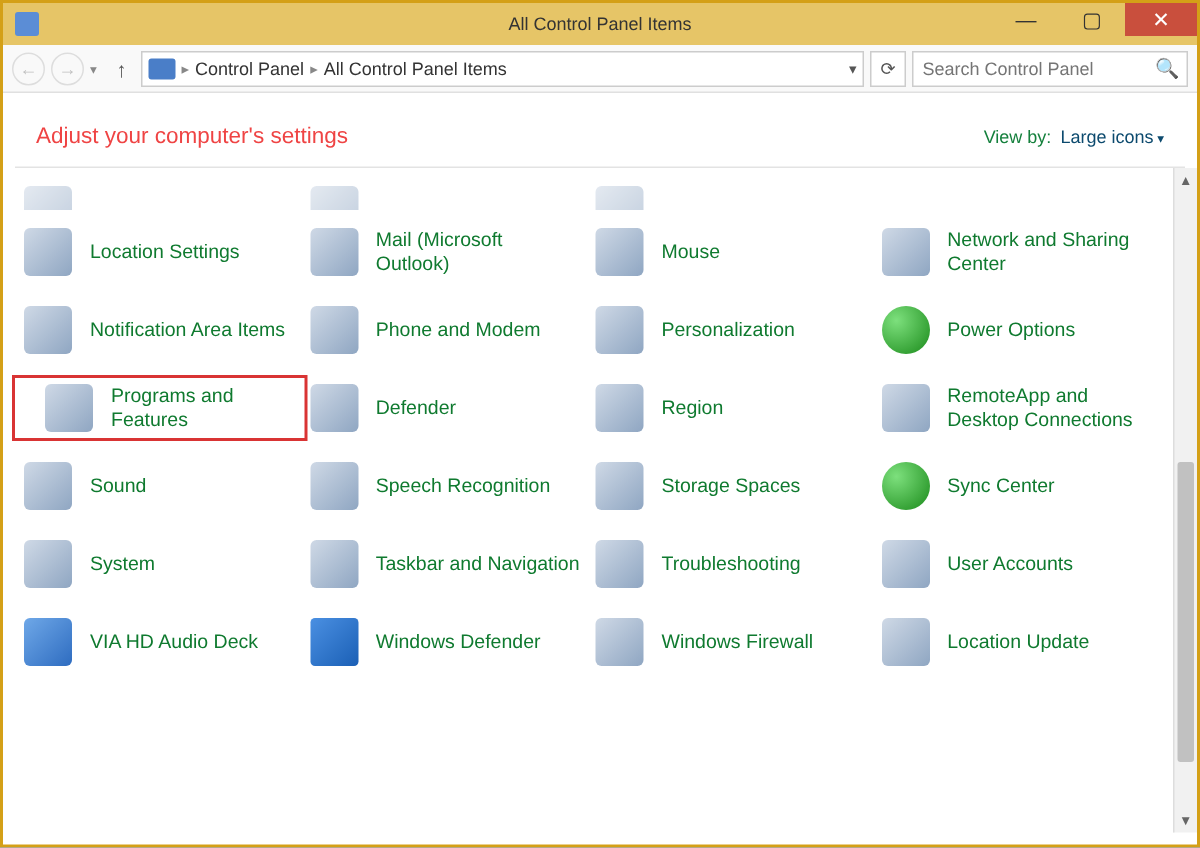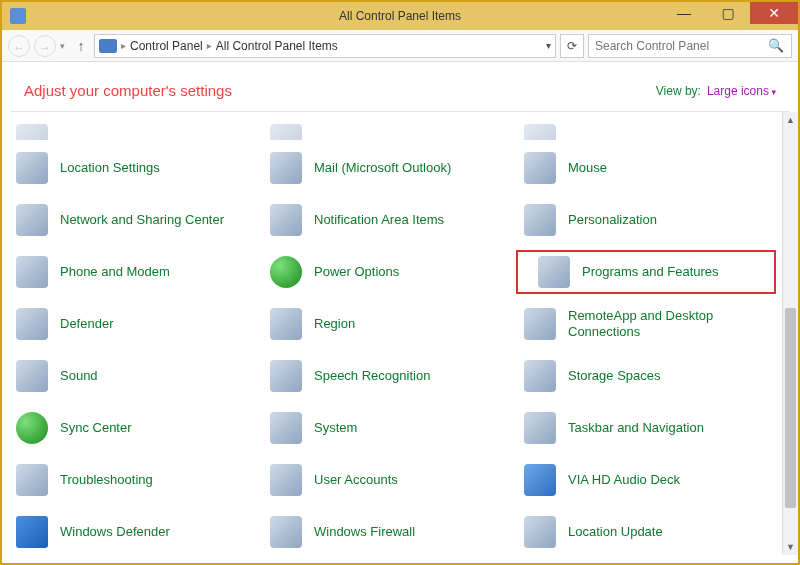--- a/index.html
+++ b/index.html
@@ -17,40 +17,40 @@
 .navbar { height: 32px; background: #f9f9f9; border-bottom: 1px solid #e0e0e0; display: flex; align-items: center; padding: 0 6px; gap: 4px; }
 .nav-btn { width: 22px; height: 22px; border: 1px solid #ccc; border-radius: 50%; display:flex; align-items:center; justify-content:center; color:#999; cursor: default; }
 .nav-btn.disabled { opacity: .6; }
 .nav-up { width: 18px; text-align:center; color:#555; cursor:pointer; font-size:14px; }
 .addrbar { flex: 1; height: 24px; border: 1px solid #ccc; background: #fff; display: flex; align-items: center; padding: 0 4px; gap: 4px; }
 .addr-icon { width: 18px; height: 14px; background: #4a7ec8; border-radius: 2px; }
 .crumb { color: #333; font-size: 12px; cursor:pointer; }
 .crumb-sep { color: #888; font-size: 10px; }
 .addr-dd { margin-left: auto; color: #555; cursor:pointer; font-size:10px; }
 .addr-refresh { width:24px; height:24px; border:1px solid #ccc; background:#fff; display:flex; align-items:center; justify-content:center; cursor:pointer; color:#555; }
-.searchbox { width: 204px; height: 24px; border: 1px solid #ccc; background: #fff; display: flex; align-items: center; padding: 0 6px; }
+.searchbox { width: 184px; height: 24px; border: 1px solid #ccc; background: #fff; display: flex; align-items: center; padding: 0 6px; }
 .searchbox input { border: none; outline: none; font-size: 12px; flex: 1; color: #888; background: transparent; }
 .search-icon { color: #888; font-size: 13px; }
 
 .header { padding: 20px 22px 12px 22px; display:flex; align-items:center; }
 .header-title { color: #ef4444; font-size: 15px; }
 .viewby { margin-left:auto; display:flex; align-items:center; gap:6px; font-size:12px; }
 .viewby-label { color:#15803d; }
-.viewby-val { color:#a21caf; cursor:pointer; }
+.viewby-val { color:#0c4a6e; cursor:pointer; }
 .viewby-val::after { content:" ▾"; font-size:9px; }
 .divider { border-top: 1px solid #e3e3e3; margin: 0 8px; }
 
 .content-wrap { position: relative; height: calc(100% - 28px - 32px - 58px); }
 .content { position:absolute; top:0; left:0; right:16px; bottom:0; overflow:hidden; padding: 10px 12px; }
 .scrollbar { position:absolute; right:0; top:0; bottom:0; width:16px; background:#f1f1f1; border-left:1px solid #ddd; }
 .scroll-arrow { height:16px; display:flex; align-items:center; justify-content:center; font-size:9px; color:#666; cursor:pointer; }
 .scroll-track { position:absolute; top:16px; bottom:16px; left:0; right:0; }
 .scroll-thumb { position:absolute; left:2px; right:2px; top:180px; height:200px; background:#c1c1c1; border-radius:2px; cursor:pointer; }
 .scroll-arrow.bottom { position:absolute; bottom:0; left:0; right:0; }
-.grid { display:grid; grid-template-columns: repeat(3, 1fr); column-gap: 6px; row-gap: 16px; }
+.grid { display:grid; grid-template-columns: repeat(4, 1fr); column-gap: 6px; row-gap: 16px; }
 .item { display:flex; align-items:center; gap:12px; cursor:pointer; padding:2px; }
 .item.highlight { border: 2px solid #d93434; padding:4px 20px; margin:-4px -6px; }
 .icon32 { width:32px; height:32px; flex-shrink:0; display:flex; align-items:center; justify-content:center; font-size:22px; }
 .item-label { color: #0f7a2f; font-size: 13px; line-height: 1.2; }
 .partial { height:18px; overflow:hidden; opacity:.55; }
 .partial .item { align-items:flex-start; }
 
 .ic-generic { background: linear-gradient(135deg,#cfd9e6,#8fa6c2); border-radius:4px; }
 .ic-blue { background: linear-gradient(135deg,#6fa8e8,#2e6cc0); border-radius:4px; }
 .ic-green { background: radial-gradient(circle at 30% 30%, #7de07d, #1a8a1a); border-radius:50%; }
@@ -131,25 +131,25 @@
           <div class="item">
             <div class="icon32 ic-generic"></div>
             <div class="item-label">Network and Sharing Center</div>
           </div>
           <div class="item">
             <div class="icon32 ic-generic"></div>
             <div class="item-label">Notification Area Items</div>
           </div>
           <div class="item">
             <div class="icon32 ic-generic"></div>
+            <div class="item-label">Phone and Modem</div>
+          </div>
+          <div class="item">
+            <div class="icon32 ic-generic"></div>
             <div class="item-label">Personalization</div>
-          </div>
-          <div class="item">
-            <div class="icon32 ic-generic"></div>
-            <div class="item-label">Phone and Modem</div>
           </div>
           <div class="item">
             <div class="icon32 ic-green"></div>
             <div class="item-label">Power Options</div>
           </div>
           <div class="item highlight">
             <div class="icon32 ic-generic"></div>
             <div class="item-label">Programs and Features</div>
           </div>
           <div class="item">

